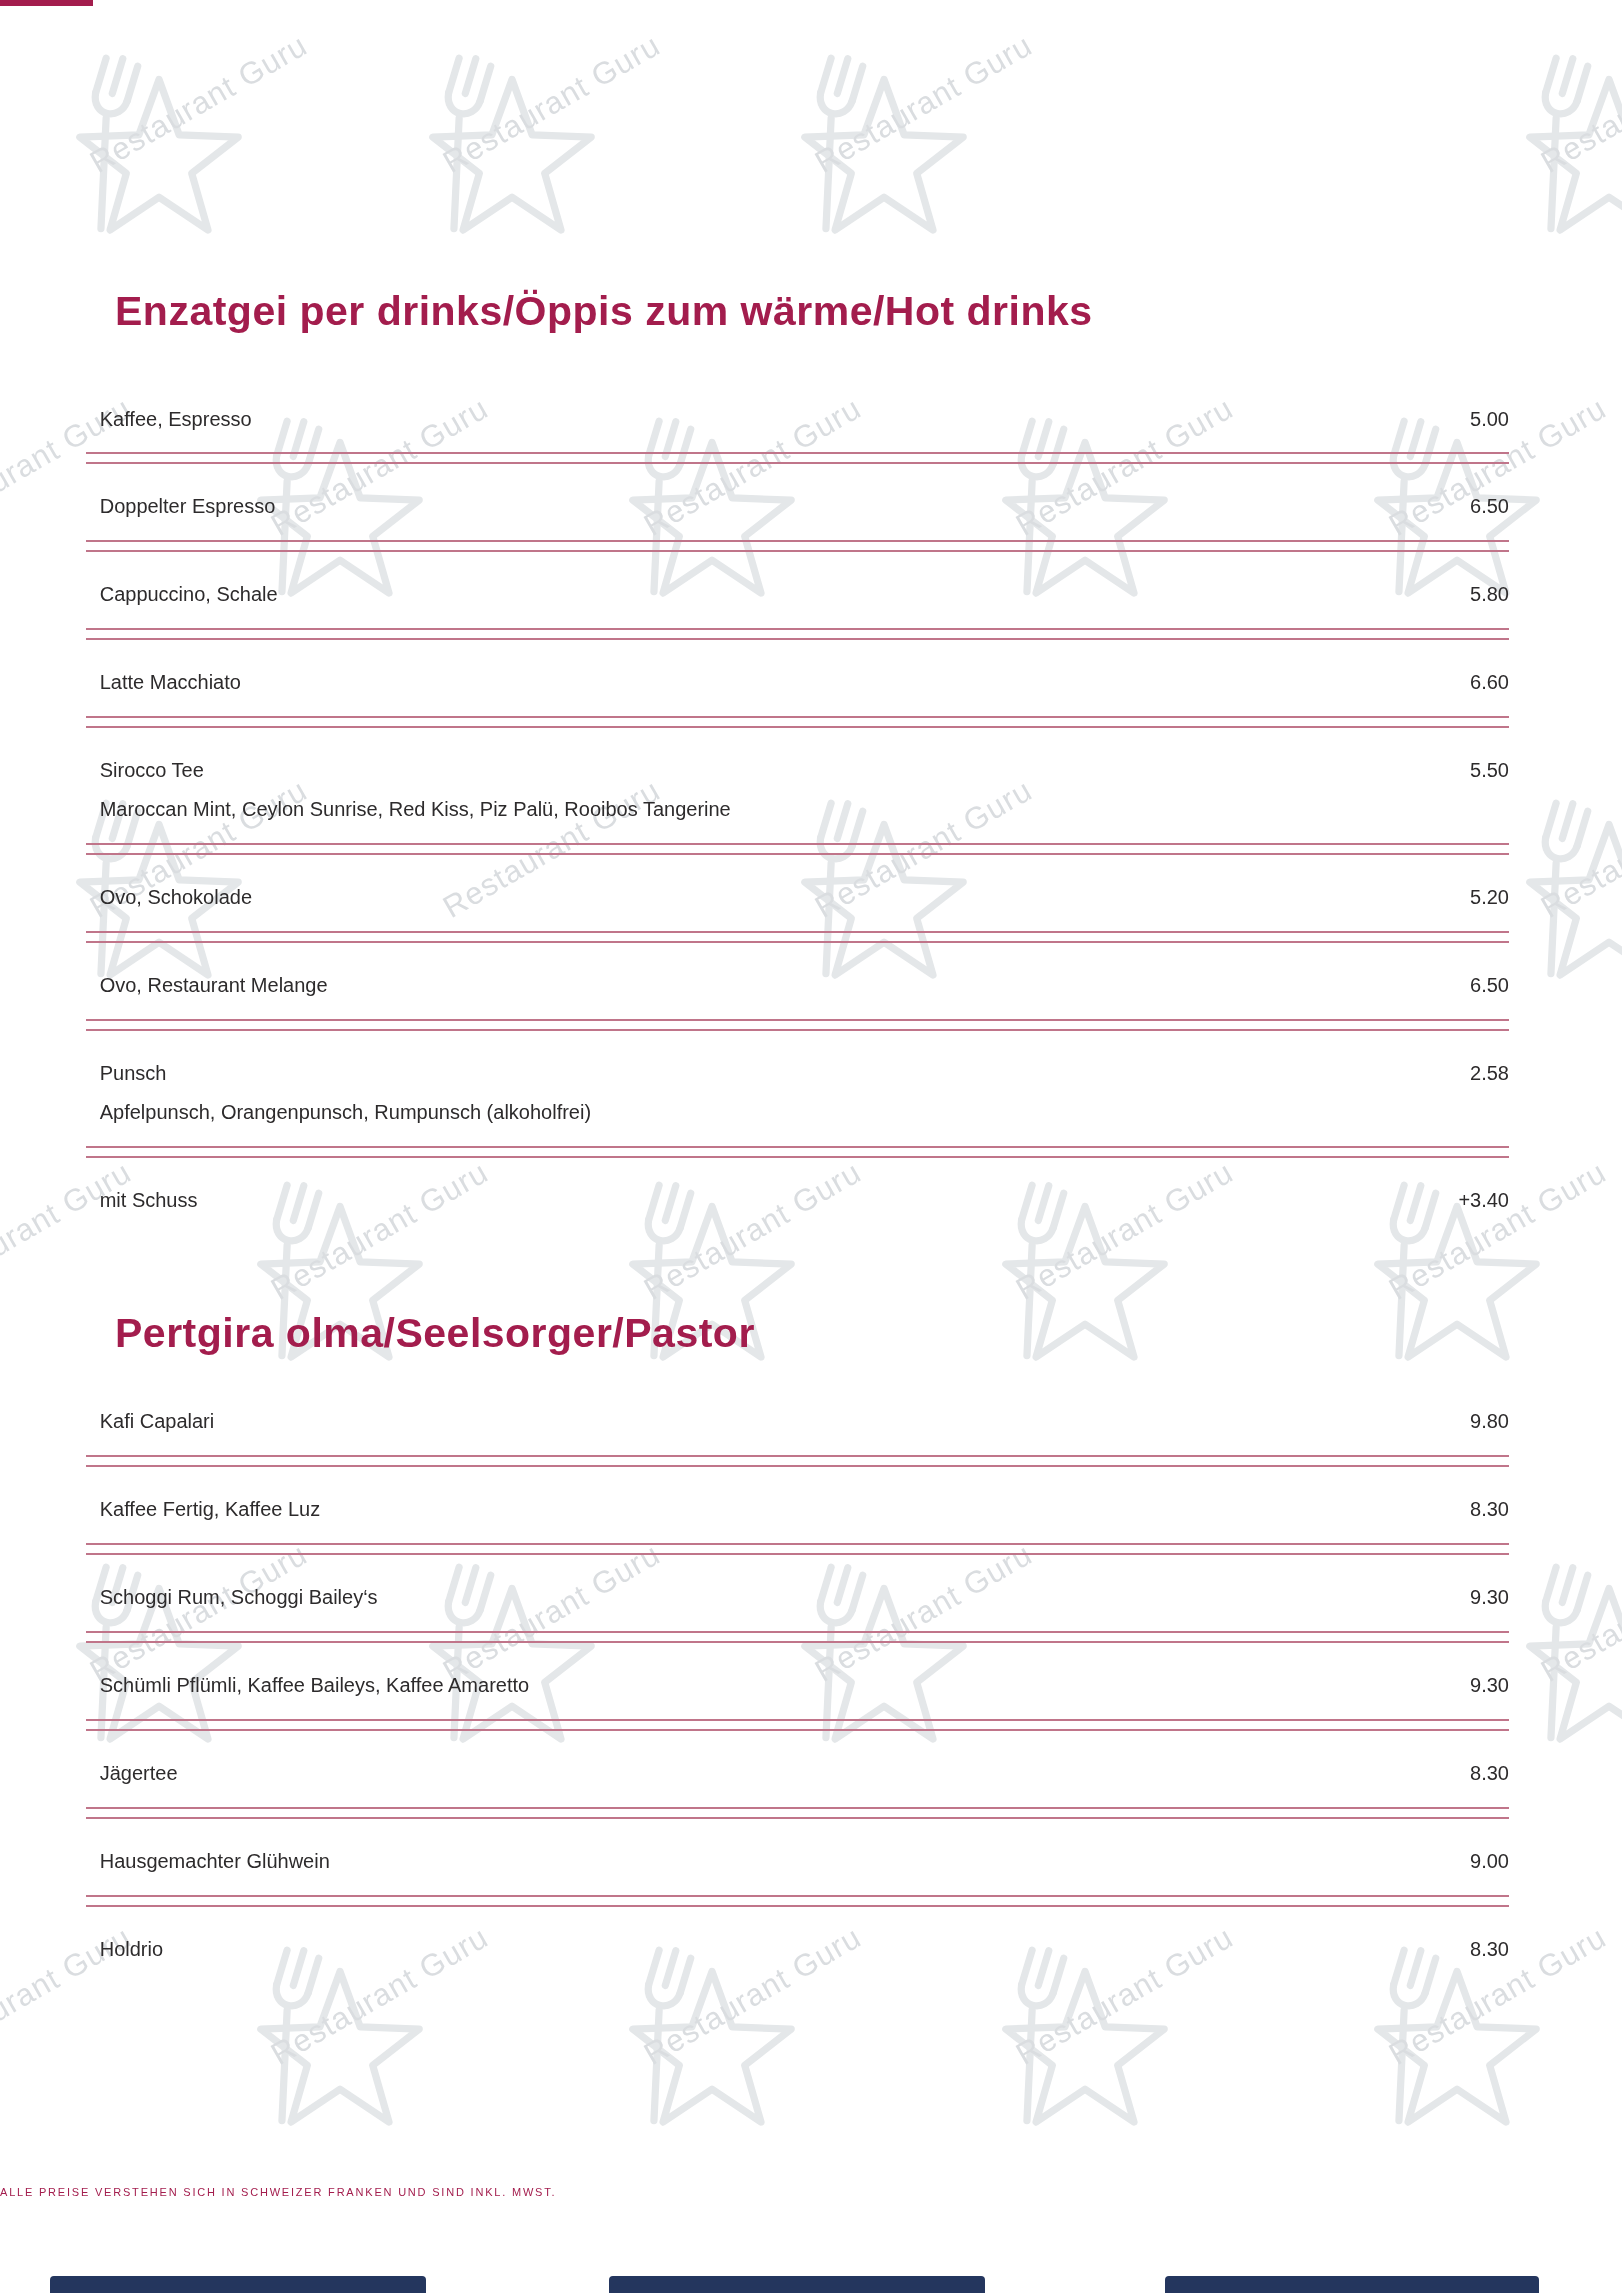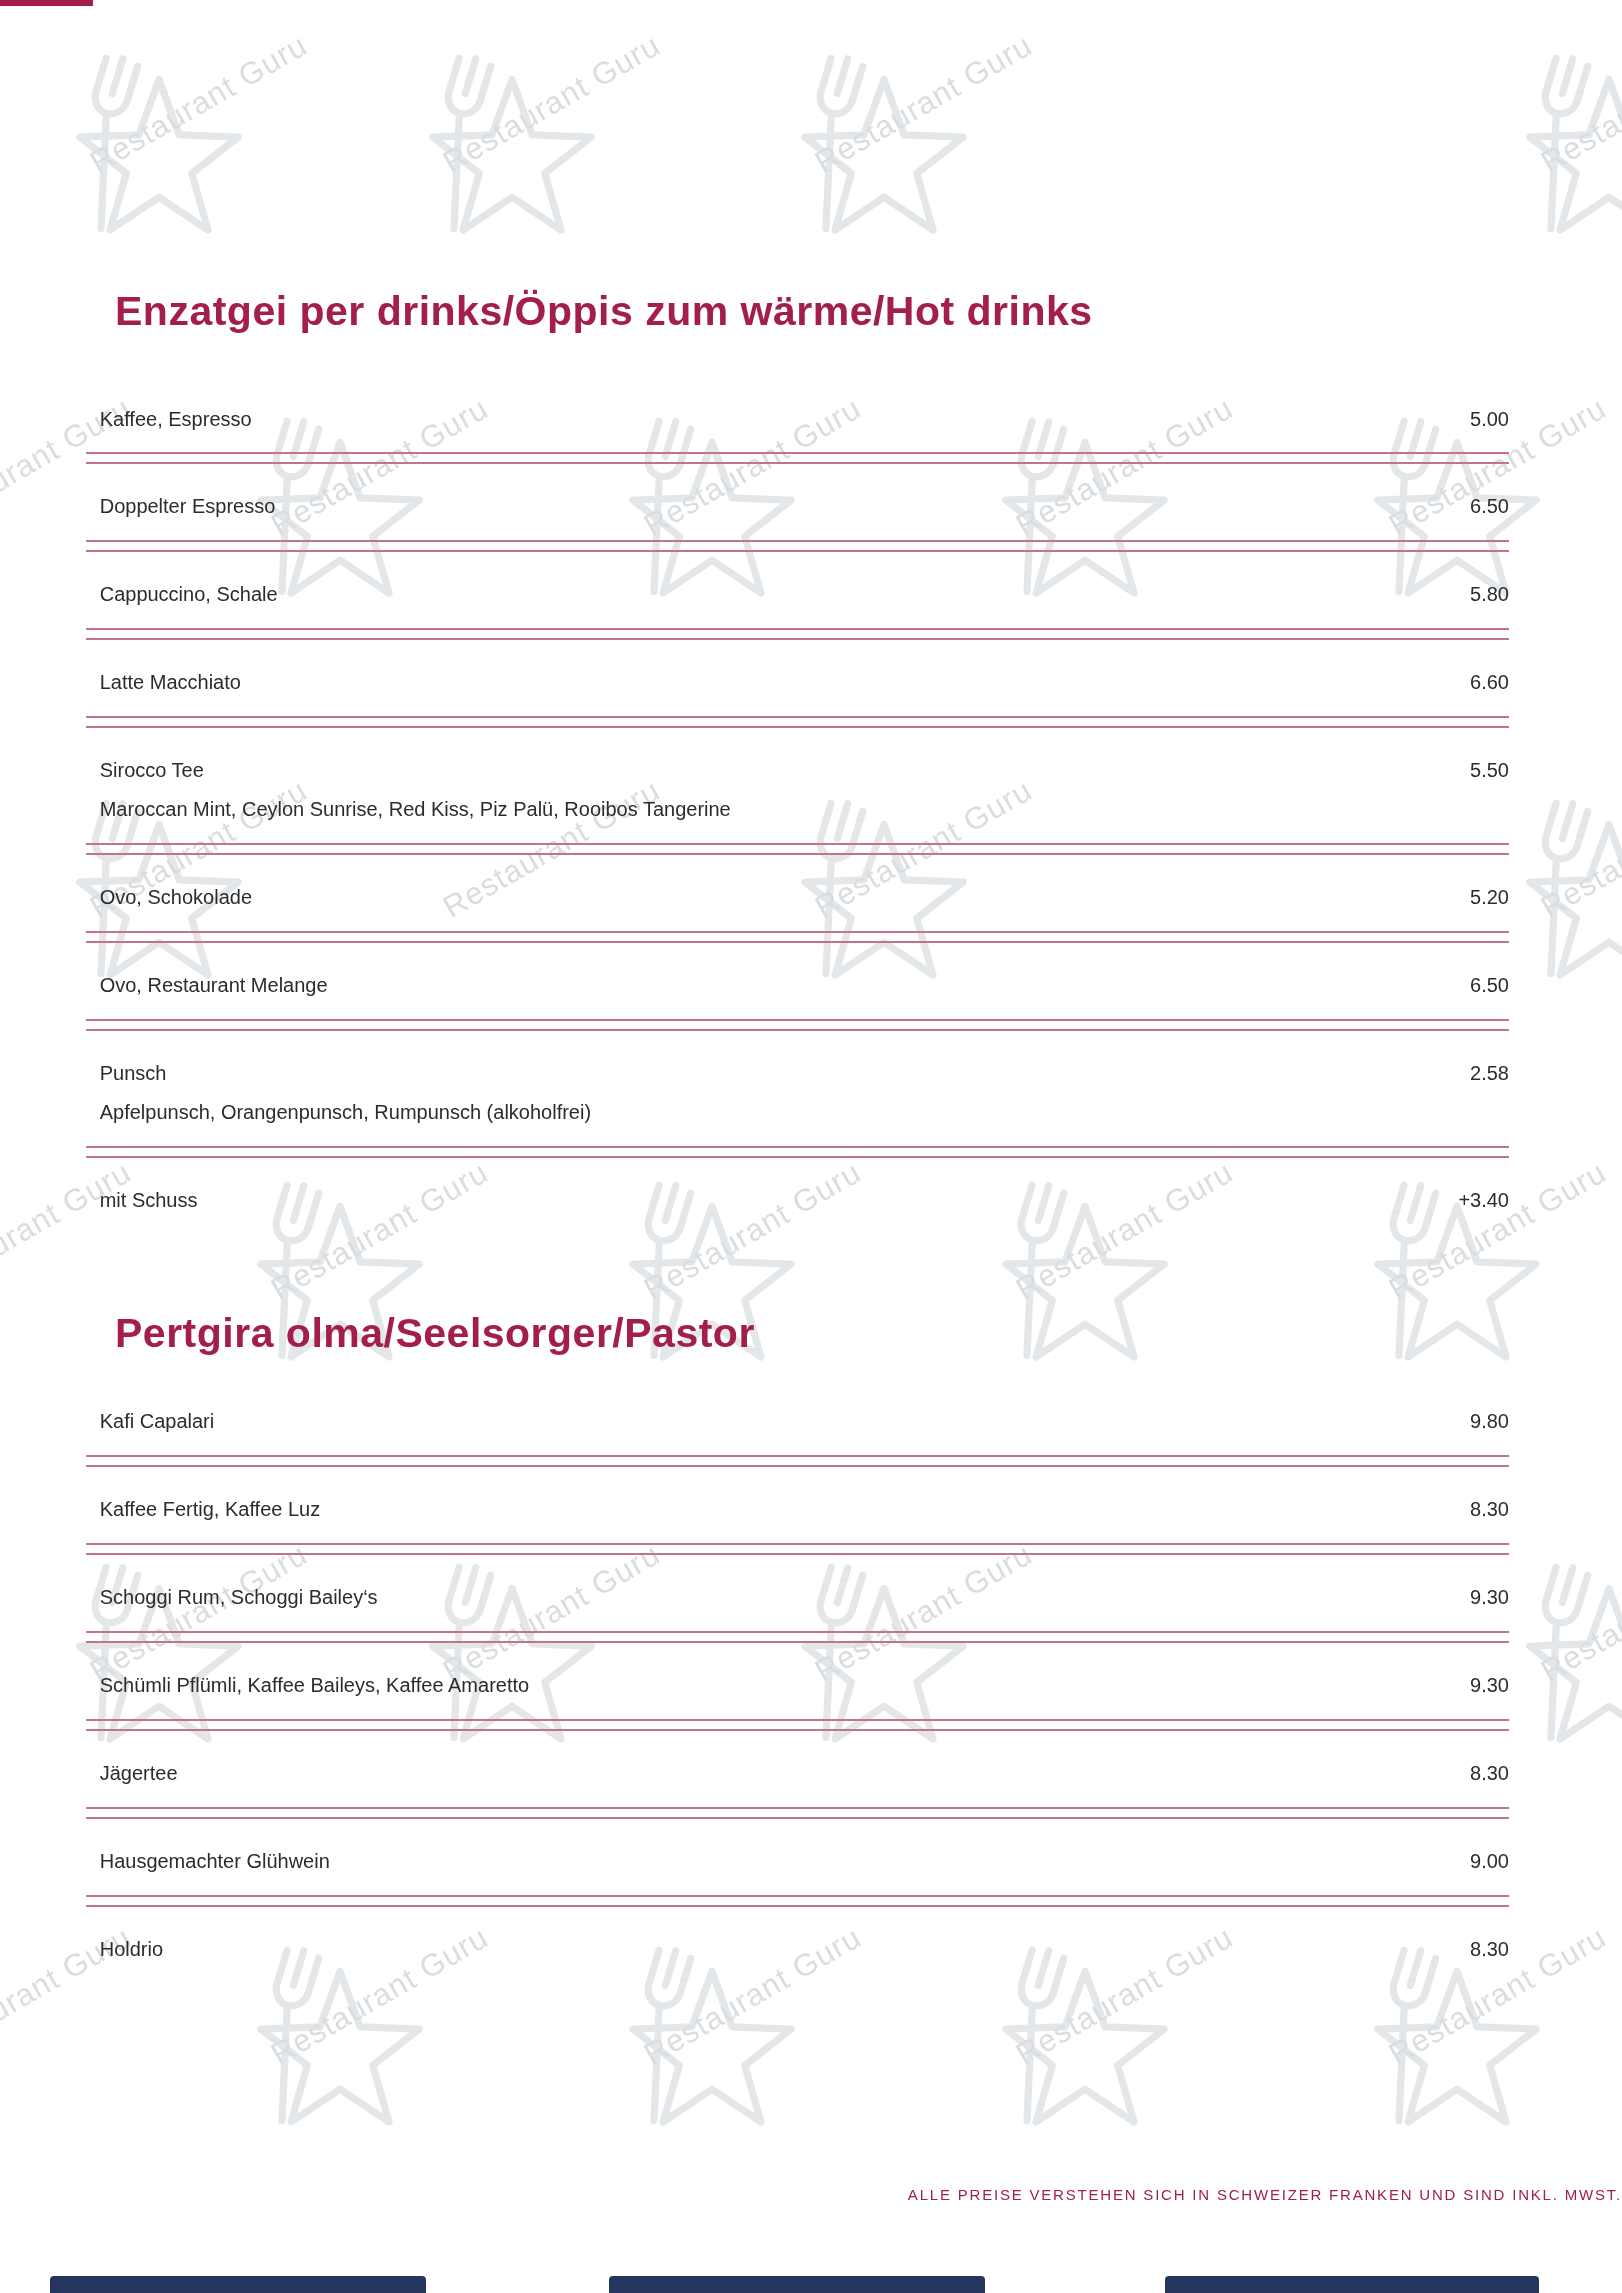--- a/index.html
+++ b/index.html
@@ -40,22 +40,22 @@
   .item-price { text-align:center; white-space:nowrap; }
   .sep {
     height:7.8px;
     border-top:2px solid var(--sep,#c0758a);
     border-bottom:2px solid var(--sep,#c0758a);
   }
 
   
   .footer-note {
     position:absolute; left:0; right:0; top:2186px; z-index:1;
-    text-align:right;
-    font-size:15px; letter-spacing:1.8px;
+    text-align:left;
+    font-size:11px; letter-spacing:1.8px;
     color:var(--accent,#a31d4d);
   }
 
   
   .top-sliver {
     position:absolute; top:0; left:0; width:93px; height:5.9px; z-index:2;
     background:var(--accent,#a31d4d);
   }
   .bottom-bar {
     position:absolute; top:2276px; height:19.6px; z-index:2;

